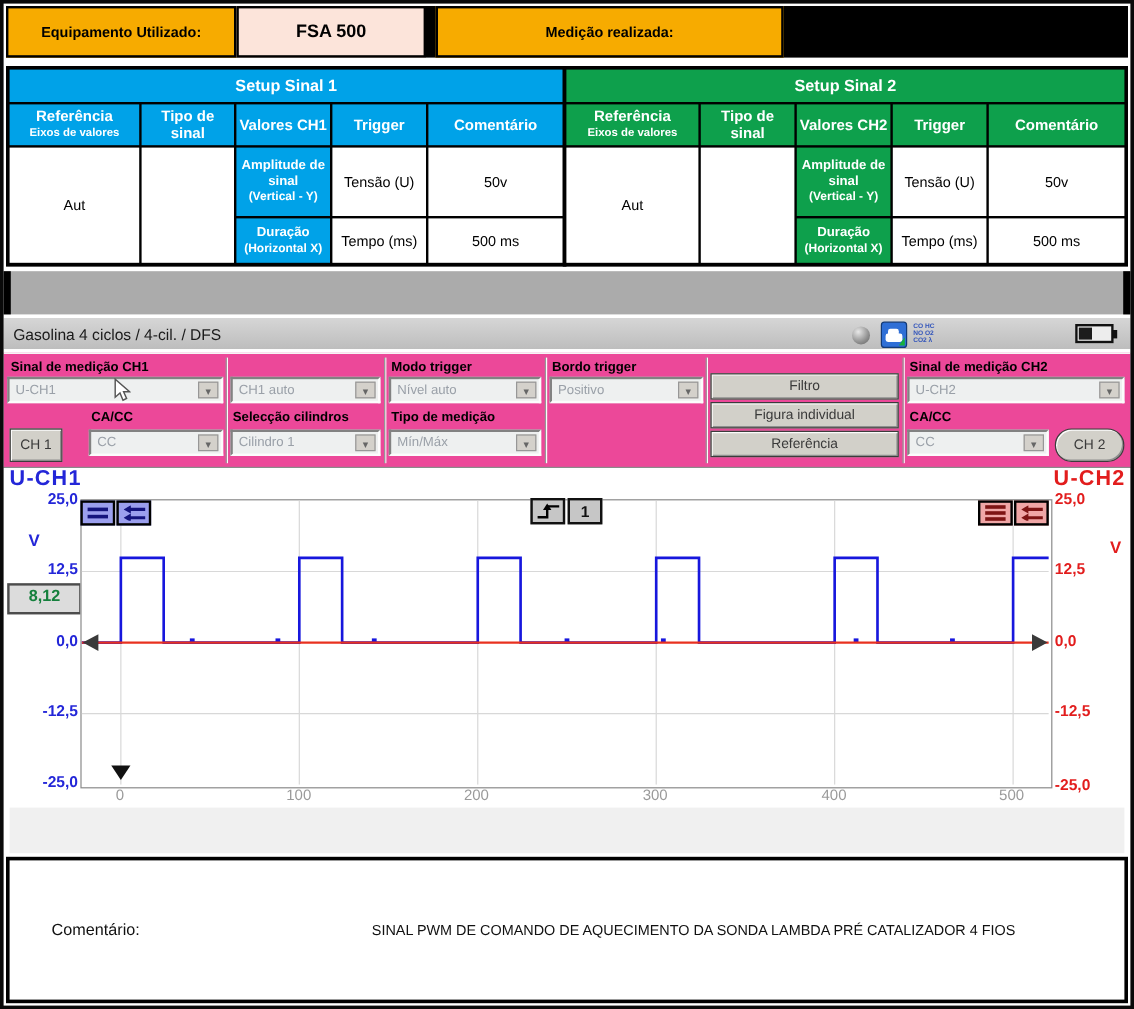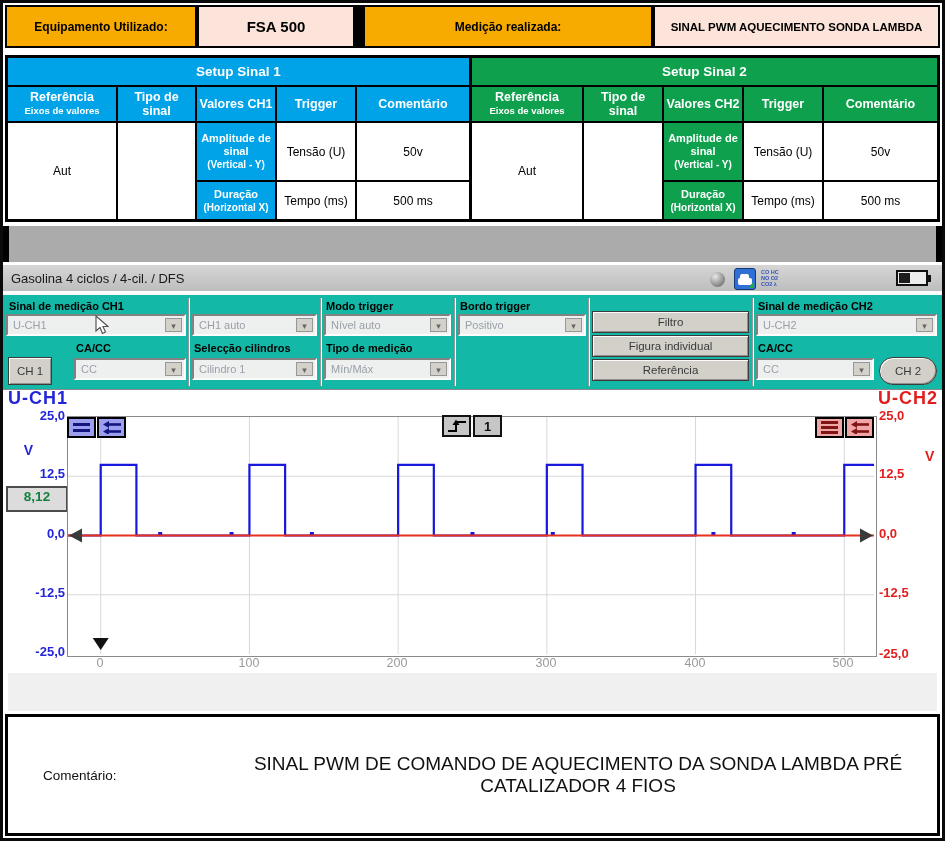--- a/index.html
+++ b/index.html
@@ -18,21 +18,21 @@
   .setup .chead{color:#fff;font-weight:bold;font-size:12.5px;line-height:14px;}
   .setup .chead .sub{font-size:9.5px;font-weight:bold;}
   .setup .rhead{color:#fff;font-weight:bold;font-size:11px;line-height:13px;}
   .setup .rhead .sub{font-size:10px;}
   
   .band{background:#ababab;border-left:6px solid #000;border-right:6px solid #000;}
   
   .scope-title{background:linear-gradient(#d6d6d6,#bdbdbd);border-bottom:2px solid #fff;
                font-size:13px;color:#1a1a1a;display:flex;align-items:center;padding-left:8px;}
   
-  .toolbar{background:#14b8a6;border-top:1px solid #f5f5f5;border-bottom:1px solid #8a8a8a;}
+  .toolbar{background:#ec4899;border-top:1px solid #f5f5f5;border-bottom:1px solid #8a8a8a;}
   .tlabel{position:absolute;font-size:11px;font-weight:bold;color:#000;white-space:nowrap;}
   .combo{position:absolute;height:22px;background:#eef0f0;
          border-top:2px solid #828282;border-left:2px solid #828282;
          border-bottom:2px solid #fcfcfc;border-right:2px solid #fcfcfc;
          font-size:11px;color:#9aa0a8;line-height:18px;padding-left:5px;box-sizing:border-box;white-space:nowrap;overflow:hidden;}
   .combo::after{content:"▾";position:absolute;right:2px;top:2px;bottom:2px;width:15px;
          background:#d4d1cb;border:1px solid #979797;color:#666;font-size:9px;
          text-align:center;line-height:15px;}
   .btn3d{position:absolute;background:#d2d0c9;border:1px solid #3c3c3c;
          box-shadow:inset 1px 1px 0 #fbfbfb, inset -1px -1px 0 #8f8f8f;
@@ -56,21 +56,21 @@
   .sicon.blue .bar{background:#14147e;}
   .sicon.red .bar{background:#7e1414;}
   .trigpair{position:absolute;display:flex;}
   .ticonbox{width:29px;height:22px;border:2px solid #111;background:#c6c6c6;box-sizing:border-box;
             display:flex;align-items:center;justify-content:center;font-weight:bold;font-size:13px;color:#111;}
   .footer-strip{background:#f0f0f0;}
   
   .comment-box{border:3px solid #000;background:#fff;}
   .comment-label{position:absolute;left:35px;top:50%;transform:translateY(-50%);font-size:13.5px;color:#111;}
   .comment-text{position:absolute;left:220px;width:700px;top:50%;transform:translateY(-50%);
-                text-align:center;font-size:19px;color:#111;}
+                text-align:center;font-size:12px;color:#111;}
   
   .led{border-radius:50%;background:radial-gradient(circle at 35% 30%,#e8e8e8,#909090 60%,#5f5f5f);}
   .caricon{background:#2f6fd6;border:1px solid #123a77;border-radius:3px;}
   .caricon .body{position:absolute;left:3px;top:9px;width:14px;height:7px;background:#fff;border-radius:2px;}
   .caricon .roof{position:absolute;left:5px;top:5px;width:9px;height:5px;background:#fff;border-radius:2px 2px 0 0;}
   .caricon .arrow{position:absolute;right:1px;bottom:1px;width:0;height:0;
                   border-left:5px solid transparent;border-bottom:7px solid #17b03c;}
   .gasblock{font-size:5.5px;line-height:6px;color:#3355bb;font-weight:bold;white-space:nowrap;}
   .battery{border:2px solid #111;background:#ededed;}
   .battery .fill{position:absolute;left:1px;top:1px;bottom:1px;width:11px;background:#1c1c1c;}
@@ -79,21 +79,20 @@
 </head>
 <body>
 
 <div id="page">
   <div class="frame"></div>
 
   <div class="abs" style="left:5px;top:5px;width:935px;height:43px;background:#000;">
     <div class="abs cellbox hdr-cell" style="left:0;top:0;width:192px;height:43px;background:#f7ab00;font-size:12px;">Equipamento Utilizado:</div>
     <div class="abs cellbox hdr-cell" style="left:192px;top:0;width:158px;height:43px;background:#fce4da;font-size:15px;">FSA 500</div>
     <div class="abs cellbox hdr-cell" style="left:358px;top:0;width:290px;height:43px;background:#f7ab00;font-size:12px;">Medição realizada:</div>
-    <div class="abs cellbox hdr-cell" style="left:648px;top:0;width:287px;height:43px;background:#fce4da;font-size:11.5px;">SINAL PWM  AQUECIMENTO SONDA LAMBDA</div>
   </div>
 
   <div class="abs setup" style="left:5px;top:55px;width:467px;height:167px;grid-template-columns:108px 77px 78px 78px 1fr;grid-template-rows:27px 34px 57px 37px;">
     <div class="cell title" style="background:#00a2e8;">Setup Sinal 1</div>
     <div class="cell chead" style="background:#00a2e8;">
       <span>Referência</span>
       <span class="sub">Eixos de valores</span>
     </div>
     <div class="cell chead" style="background:#00a2e8;">
       <span>Tipo de</span>

